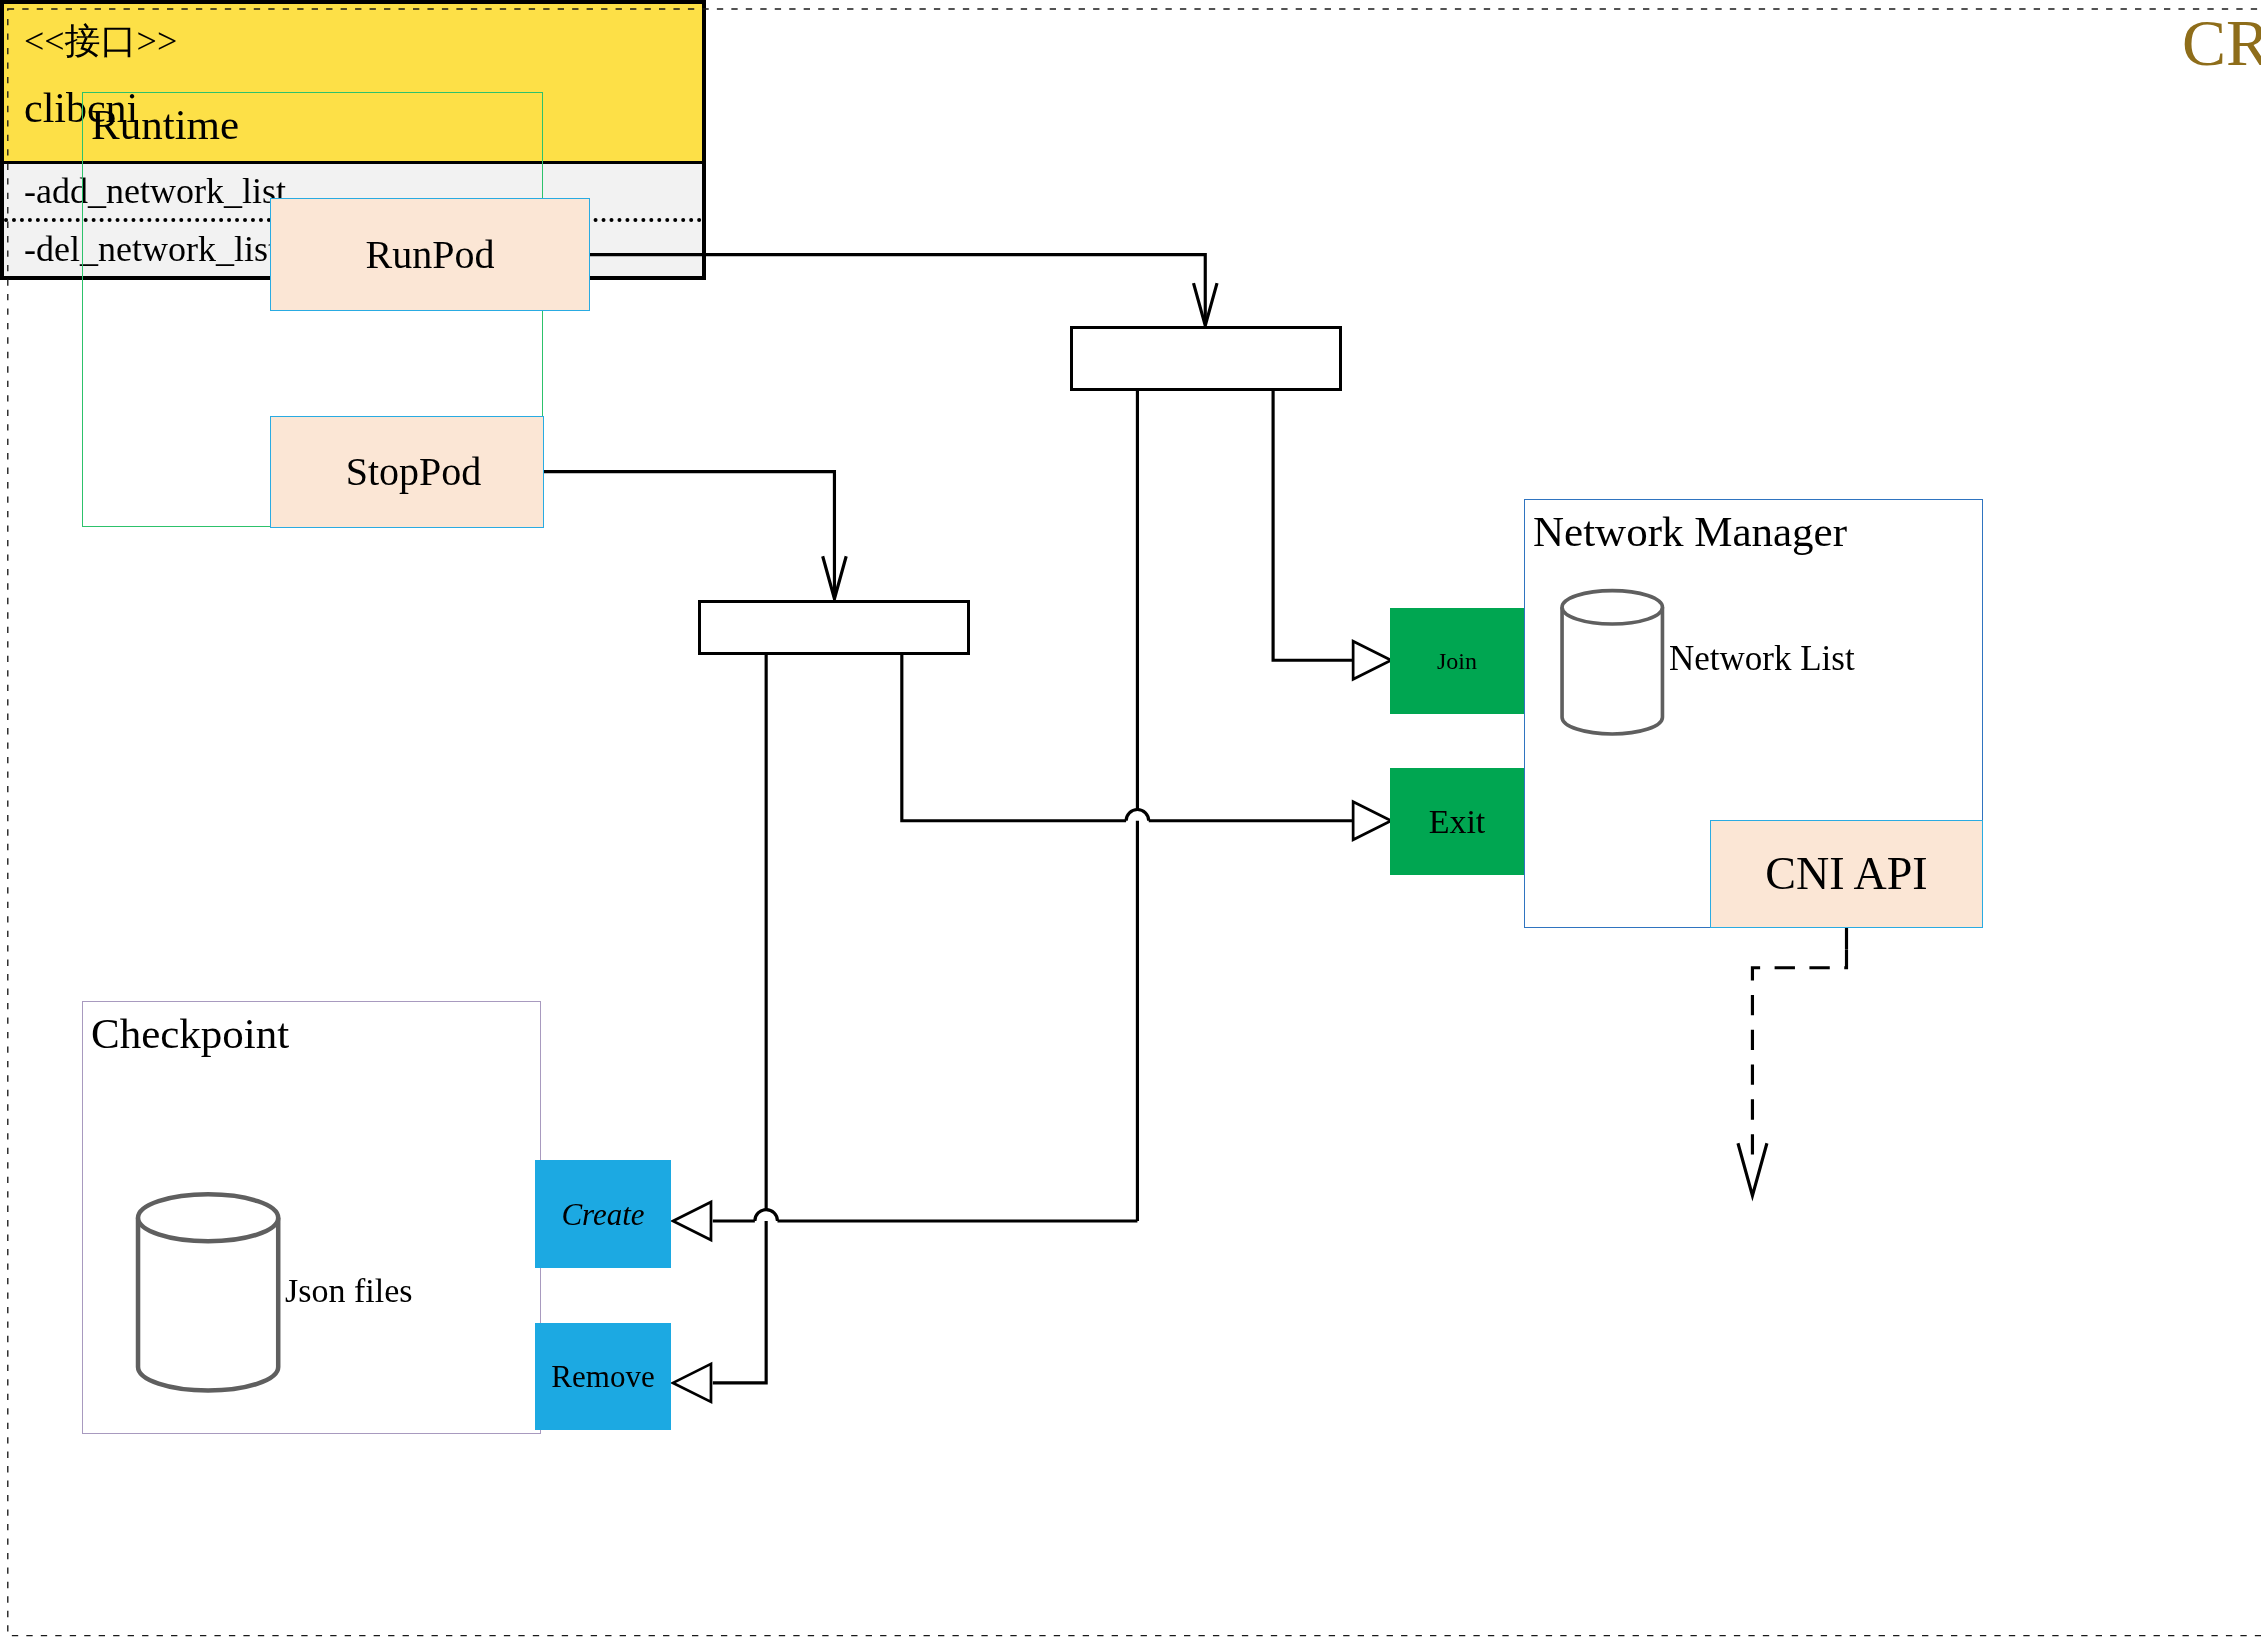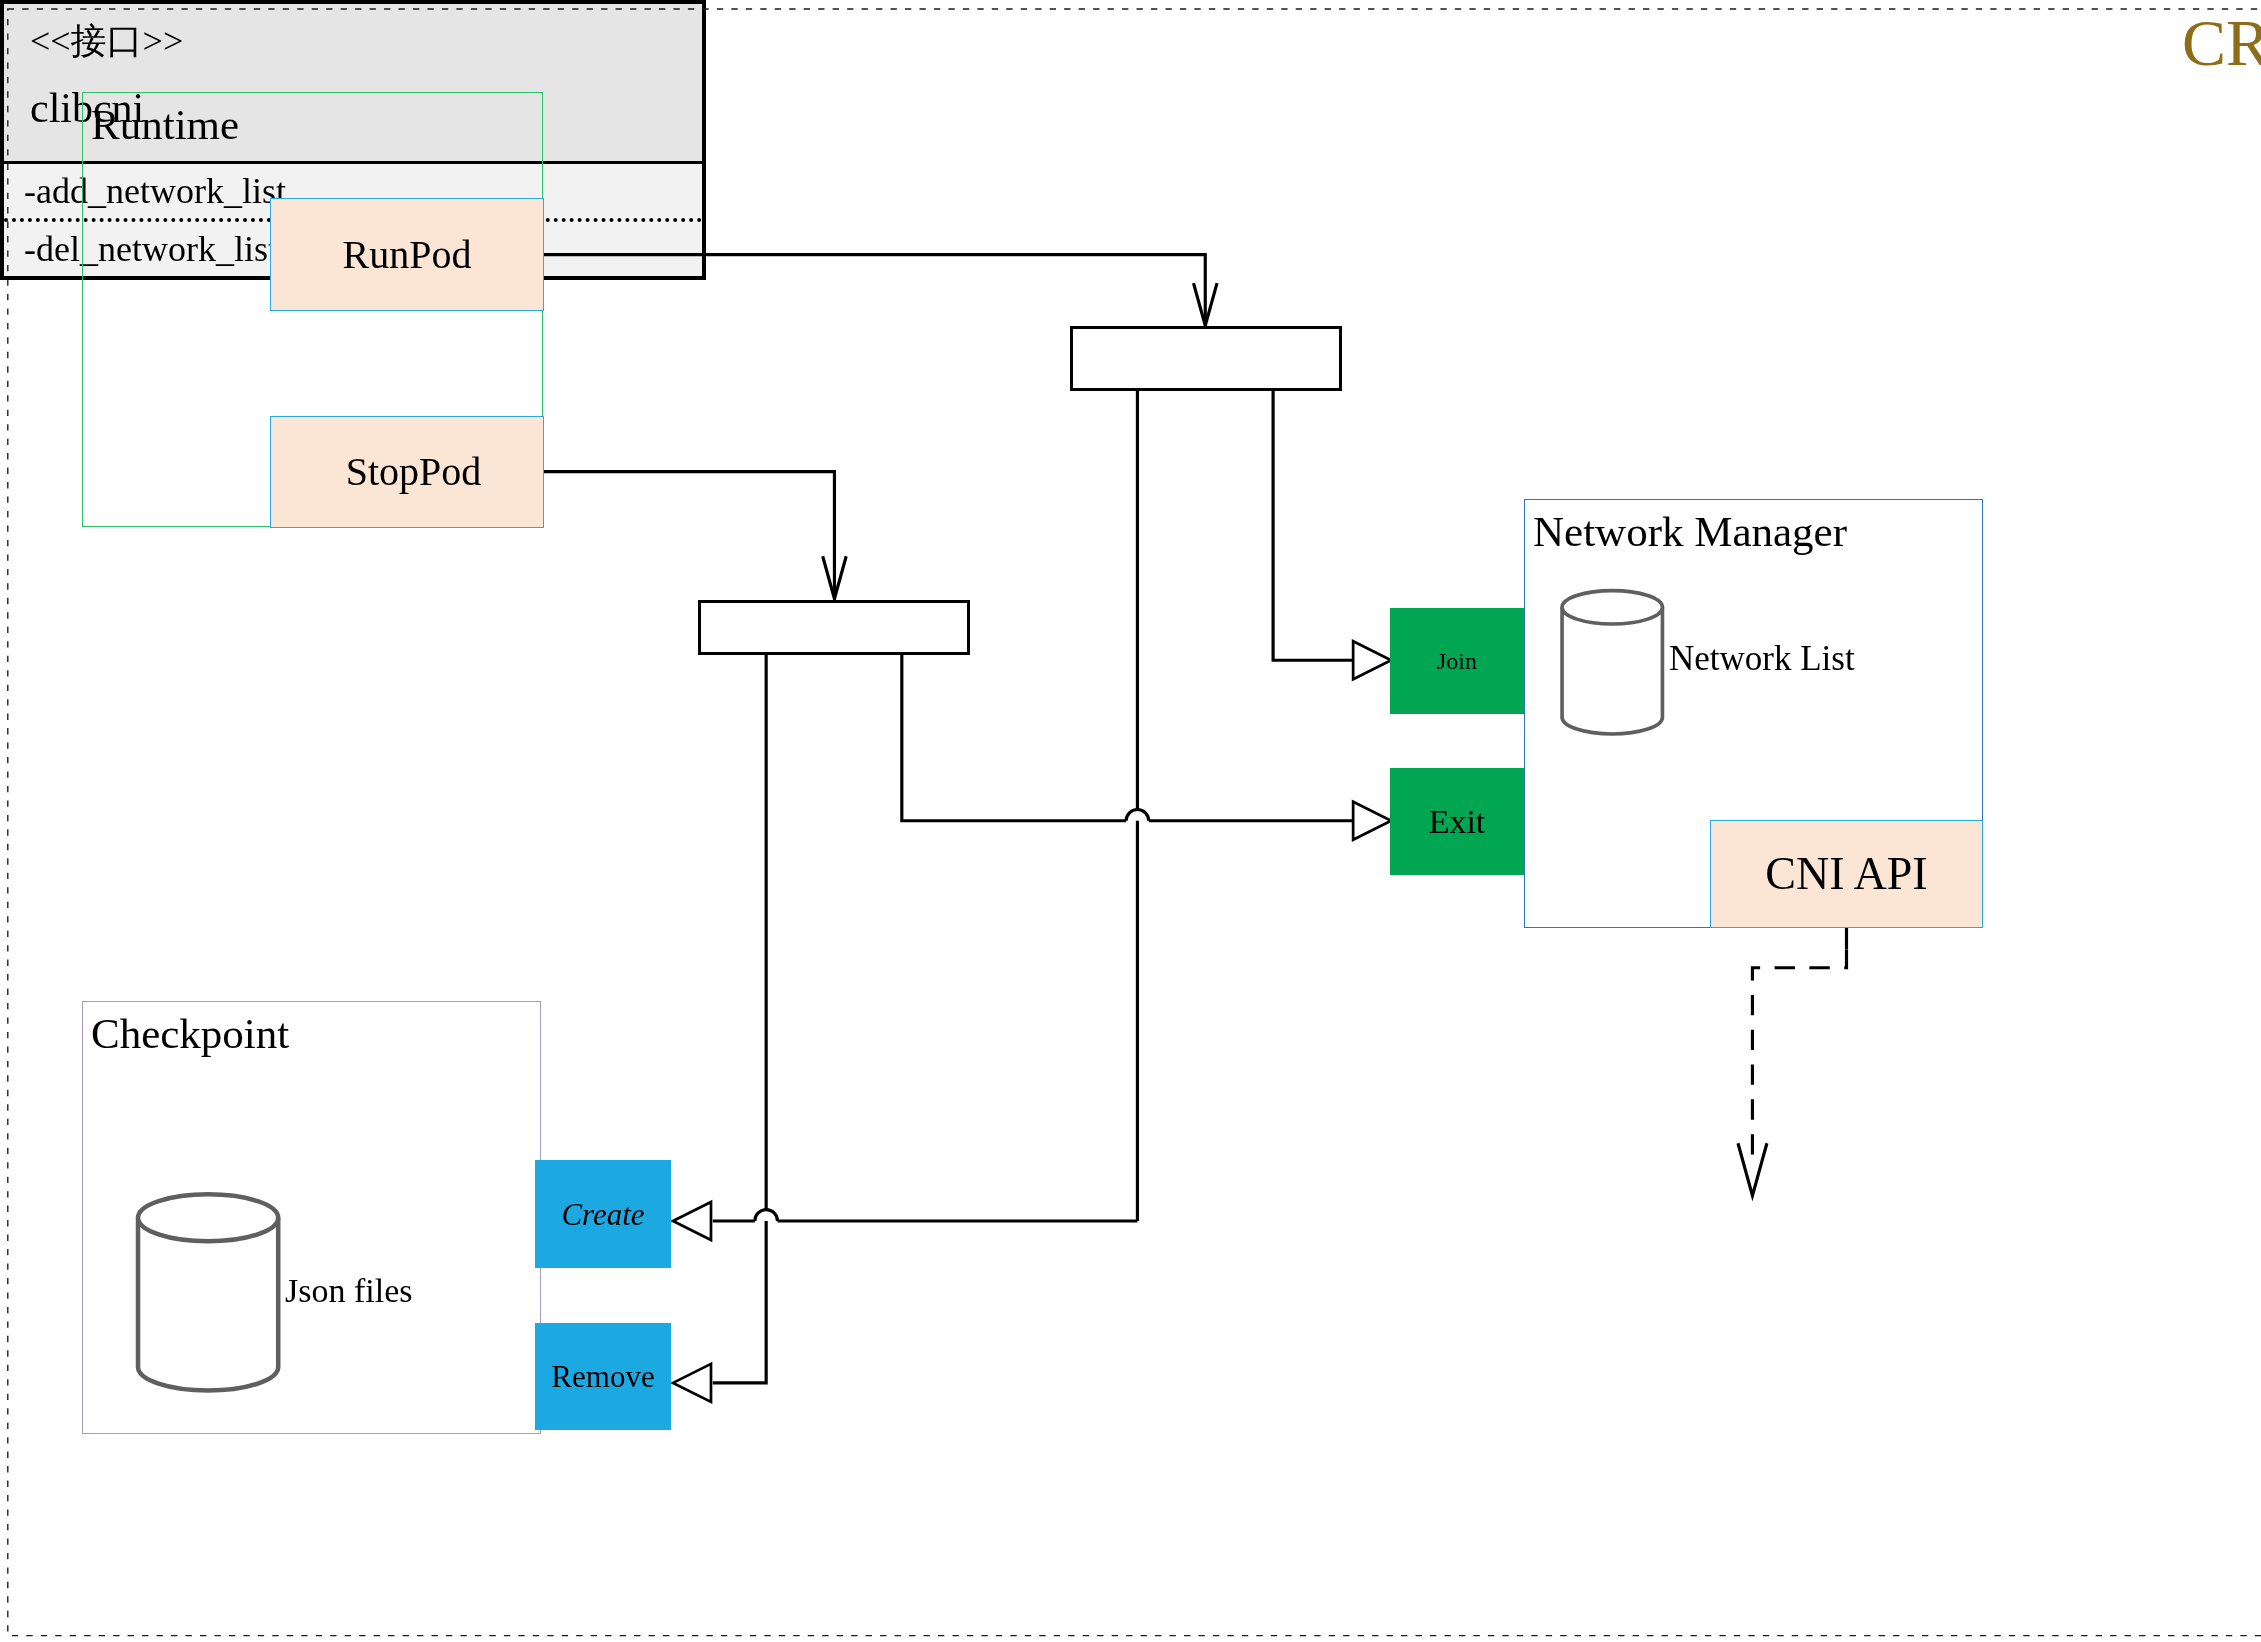--- a/index.html
+++ b/index.html
@@ -19,21 +19,21 @@
     white-space:nowrap;line-height:1;
   }
   #svg-layer{position:absolute;left:0;top:0;z-index:1;}
 
   
   #cri-badge{right:43px;top:10px;font-size:66px;color:#8e6d1a;z-index:3;}
 
   
   #runtime-box{left:82px;top:92px;width:461px;height:435px;border:1.8px solid #2dc26b;}
   #runtime-title{left:91px;top:103px;font-size:43px;}
-  #runpod-node{left:270px;top:198px;width:274px;height:113px;background:#fbe6d5;border:1.8px solid #29abe2;font-size:40px;}
+  #runpod-node{left:270px;top:198px;width:320px;height:113px;background:#fbe6d5;border:1.8px solid #29abe2;font-size:40px;}
   #stoppod-node{left:270px;top:416px;width:274px;height:112px;background:#fbe6d5;border:1.8px solid #29abe2;font-size:40px;padding-left:13px;}
 
   
   #junction-a{left:1070px;top:326px;width:272px;height:65px;border:3.2px solid #000;background:#fff;}
   #junction-b{left:698px;top:600px;width:272px;height:55px;border:3.2px solid #000;background:#fff;}
 
   
   #nm-box{left:1524px;top:499px;width:459px;height:429px;border:1.8px solid #2f74c0;}
   #nm-title{left:1533px;top:510px;font-size:43px;}
   #join-node{left:1390px;top:608px;width:134px;height:106px;background:#00a651;font-size:24px;}
@@ -47,21 +47,21 @@
   #create-node{left:535px;top:1160px;width:136px;height:108px;background:#1ca9e2;font-size:31px;font-style:italic;}
   #remove-node{left:535px;top:1323px;width:136px;height:107px;background:#1ca9e2;font-size:31px;}
   #json-files-label{left:285px;top:1274px;font-size:34px;}
 
   
   #clibcni-box{
     left:1400px;top:1198px;width:706px;height:280px;
     border:4.1px solid #000;background:#fff;z-index:2;
     box-sizing:border-box;display:flex;flex-direction:column;
   }
-  #clibcni-header{flex:0 0 157px;background:#e5e5e5;padding:19px 0 0 26px;box-sizing:border-box;}
+  #clibcni-header{flex:0 0 157px;background:#fde047;padding:19px 0 0 20px;box-sizing:border-box;}
   #clibcni-stereotype{font-size:36px;line-height:1;margin-bottom:28px;}
   #clibcni-name{font-size:42px;line-height:1;}
   #clibcni-members{flex:1;background:#f2f2f2;border-top:3.6px solid #000;display:flex;flex-direction:column;}
   .member-row{flex:1;display:flex;align-items:center;padding-left:20px;font-size:36px;line-height:1;box-sizing:border-box;}
   .member-row + .member-row{border-top:4.1px dotted #000;}
 </style>
 </head>
 <body>
 
 <div id="canvas">

